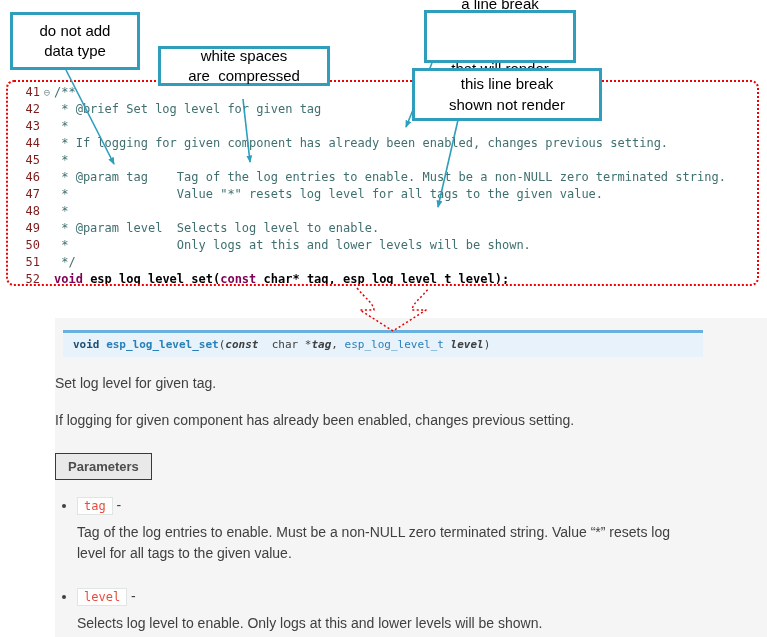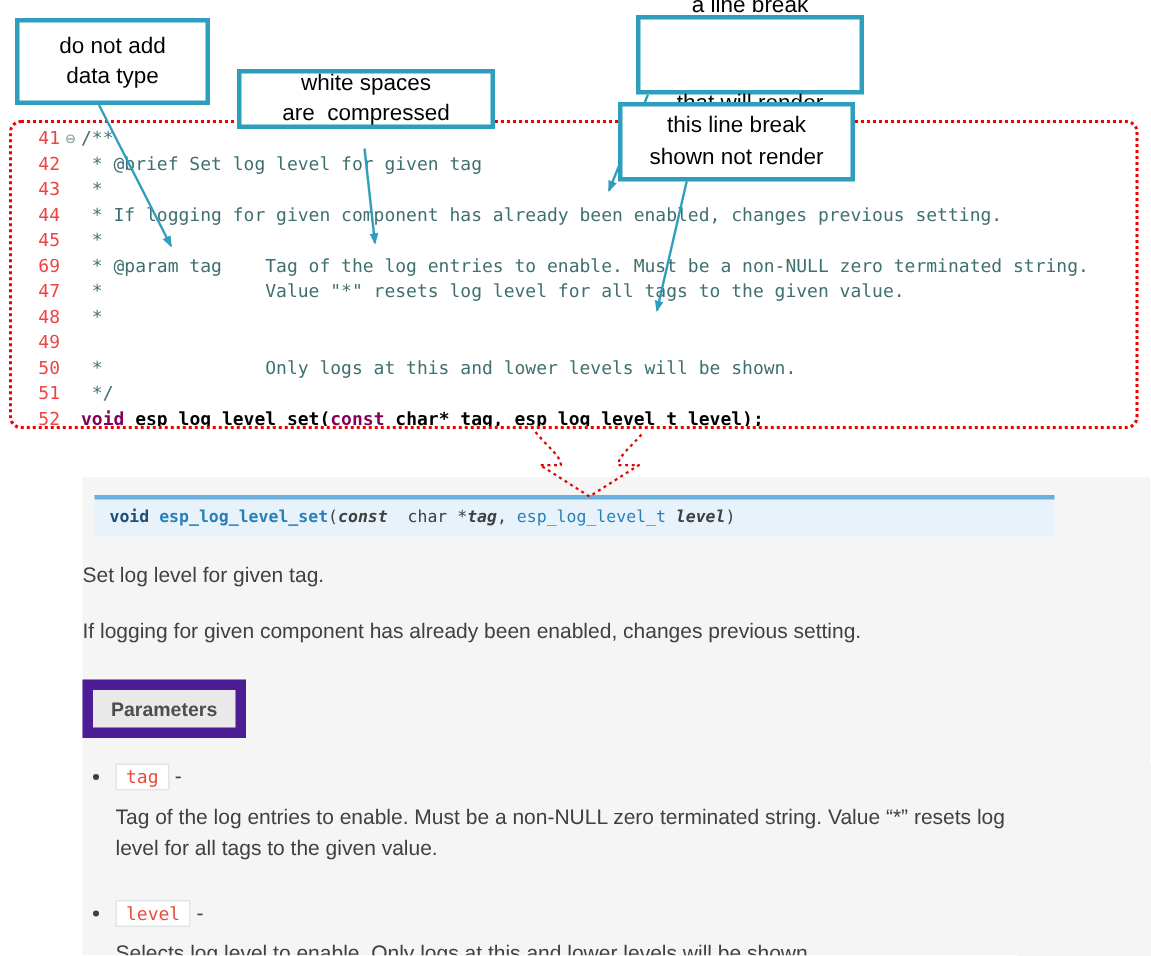--- a/index.html
+++ b/index.html
@@ -9,29 +9,29 @@
   
   .callout{position:absolute;background:#fff;border:3px solid var(--accent,#2e9ebc);
            display:flex;flex-direction:column;align-items:center;justify-content:center;
            text-align:center;font-size:15px;color:#000;z-index:10;line-height:1.35;
            box-sizing:border-box;}
   .callout .cline{white-space:pre;}
   .red{color:#000000;}
   #box-datatype{left:10px;top:12px;width:130px;height:58px;}
   #box-whitespace{left:158px;top:46px;width:172px;height:40px;}
   #box-break-render{left:424px;top:10px;width:152px;height:53px;gap:44px;}
-  #box-break-norender{left:412px;top:68px;width:158px;height:53px;}
+  #box-break-norender{left:412px;top:68px;width:190px;height:53px;}
 
   
   .code-editor{position:absolute;left:6px;top:80px;width:753px;height:206px;
                border:2px dotted var(--border_red,#f20000);border-radius:8px;background:#fff;
                box-sizing:border-box;padding-top:2px;z-index:1;overflow:hidden;
                font-family:"DejaVu Sans Mono",monospace;font-size:12px;}
   .code-line{display:flex;height:17px;line-height:17px;white-space:pre;padding-left:6px;}
-  .lnum{width:26px;text-align:right;color:#ef4444;flex:none;}
+  .lnum{width:26px;text-align:right;color:#7f1d1d;flex:none;}
   .fold{width:14px;text-align:center;color:#8a9a9a;flex:none;font-size:11px;}
   .ltext{white-space:pre;}
   .seg-comment{color:var(--comment,#3f6f6f);}
   .seg-keyword{color:var(--keyword,#7f0055);font-weight:bold;}
   .seg-plain{color:#000;font-weight:bold;}
 
   
   svg.overlay{position:absolute;left:0;top:0;z-index:5;pointer-events:none;}
   .teal-line{stroke:var(--accent,#2e9ebc);stroke-width:1.6;fill:none;}
   .red-arrow{stroke:var(--arrow_red,#e60000);stroke-width:1.5;fill:none;
@@ -45,21 +45,21 @@
        font-family:"DejaVu Sans Mono",monospace;font-size:11px;white-space:pre;color:#404040;}
   .sig-ret{font-weight:bold;color:#1d4f76;}
   .sig-name{font-weight:bold;color:#2980b9;}
   .sig-plain{color:#404040;}
   .sig-kw{font-weight:bold;font-style:italic;color:#404040;}
   .sig-arg{font-weight:bold;font-style:italic;color:#404040;}
   .sig-type{color:#2980b9;}
   .doc-body{margin-right:80px;font-size:14px;}
   .doc-body p{margin:16px 0 0 0;line-height:1.5;}
   .params-label{display:inline-block;margin-top:22px;background:#e9e9e9;
-                border:7px solid #4c1d95;padding:5px 12px;font-weight:bold;
+                border:1px solid #4c1d95;padding:5px 12px;font-weight:bold;
                 color:#4d4d4d;font-size:13px;}
   ul.param-list{list-style:disc;margin:16px 0 0 0;padding-left:22px;}
   ul.param-list li{color:#404040;}
   ul.param-list li + li{margin-top:22px;}
   .param-head{line-height:1.4;}
   .param-chip{font-family:"DejaVu Sans Mono",monospace;font-size:12px;
               color:var(--chip_text,#e74c3c);background:#fff;border:1px solid #e1e4e5;
               padding:1px 6px;}
   .param-desc{margin-top:6px;line-height:1.55;max-width:600px;}
 </style>
@@ -88,24 +88,24 @@
     <div class="cline"><span>shown </span><span class="red">not</span><span> render</span></div>
   </div>
 
   <div class="code-editor">
     <div id="code-lines">
         <div class="code-line"><span class="lnum">41</span><span class="fold">⊖</span><span class="ltext"><span class="seg-comment">/**</span></span></div>
         <div class="code-line"><span class="lnum">42</span><span class="fold"></span><span class="ltext"><span class="seg-comment"> * @brief Set log level for given tag</span></span></div>
         <div class="code-line"><span class="lnum">43</span><span class="fold"></span><span class="ltext"><span class="seg-comment"> *</span></span></div>
         <div class="code-line"><span class="lnum">44</span><span class="fold"></span><span class="ltext"><span class="seg-comment"> * If logging for given component has already been enabled, changes previous setting.</span></span></div>
         <div class="code-line"><span class="lnum">45</span><span class="fold"></span><span class="ltext"><span class="seg-comment"> *</span></span></div>
-        <div class="code-line"><span class="lnum">69</span><span class="fold"></span><span class="ltext"><span class="seg-comment"> * @param tag    Tag of the log entries to enable. Must be a non-NULL zero terminated string.</span></span></div>
+        <div class="code-line"><span class="lnum">46</span><span class="fold"></span><span class="ltext"><span class="seg-comment"> * @param tag    Tag of the log entries to enable. Must be a non-NULL zero terminated string.</span></span></div>
         <div class="code-line"><span class="lnum">47</span><span class="fold"></span><span class="ltext"><span class="seg-comment"> *               Value "*" resets log level for all tags to the given value.</span></span></div>
         <div class="code-line"><span class="lnum">48</span><span class="fold"></span><span class="ltext"><span class="seg-comment"> *</span></span></div>
-        <div class="code-line"><span class="lnum">49</span><span class="fold"></span></div>
+        <div class="code-line"><span class="lnum">49</span><span class="fold"></span><span class="ltext"><span class="seg-comment"> * @param level  Selects log level to enable.</span></span></div>
         <div class="code-line"><span class="lnum">50</span><span class="fold"></span><span class="ltext"><span class="seg-comment"> *               Only logs at this and lower levels will be shown.</span></span></div>
         <div class="code-line"><span class="lnum">51</span><span class="fold"></span><span class="ltext"><span class="seg-comment"> */</span></span></div>
         <div class="code-line"><span class="lnum">52</span><span class="fold"></span><span class="ltext"><span class="seg-keyword">void</span><span class="seg-plain"> esp_log_level_set(</span><span class="seg-keyword">const</span><span class="seg-plain"> char* tag, esp_log_level_t level);</span></span></div>
       </div>
   </div>
 
   <svg class="overlay" width="767" height="637" viewBox="0 0 767 637">
     <defs>
       <marker id="tealArrow" markerWidth="9" markerHeight="8" refX="6.5" refY="3" orient="auto" markerUnits="userSpaceOnUse">
         <path d="M0,0 L7.5,3 L0,6 Z" style="fill:var(--accent,#2e9ebc)"></path>

